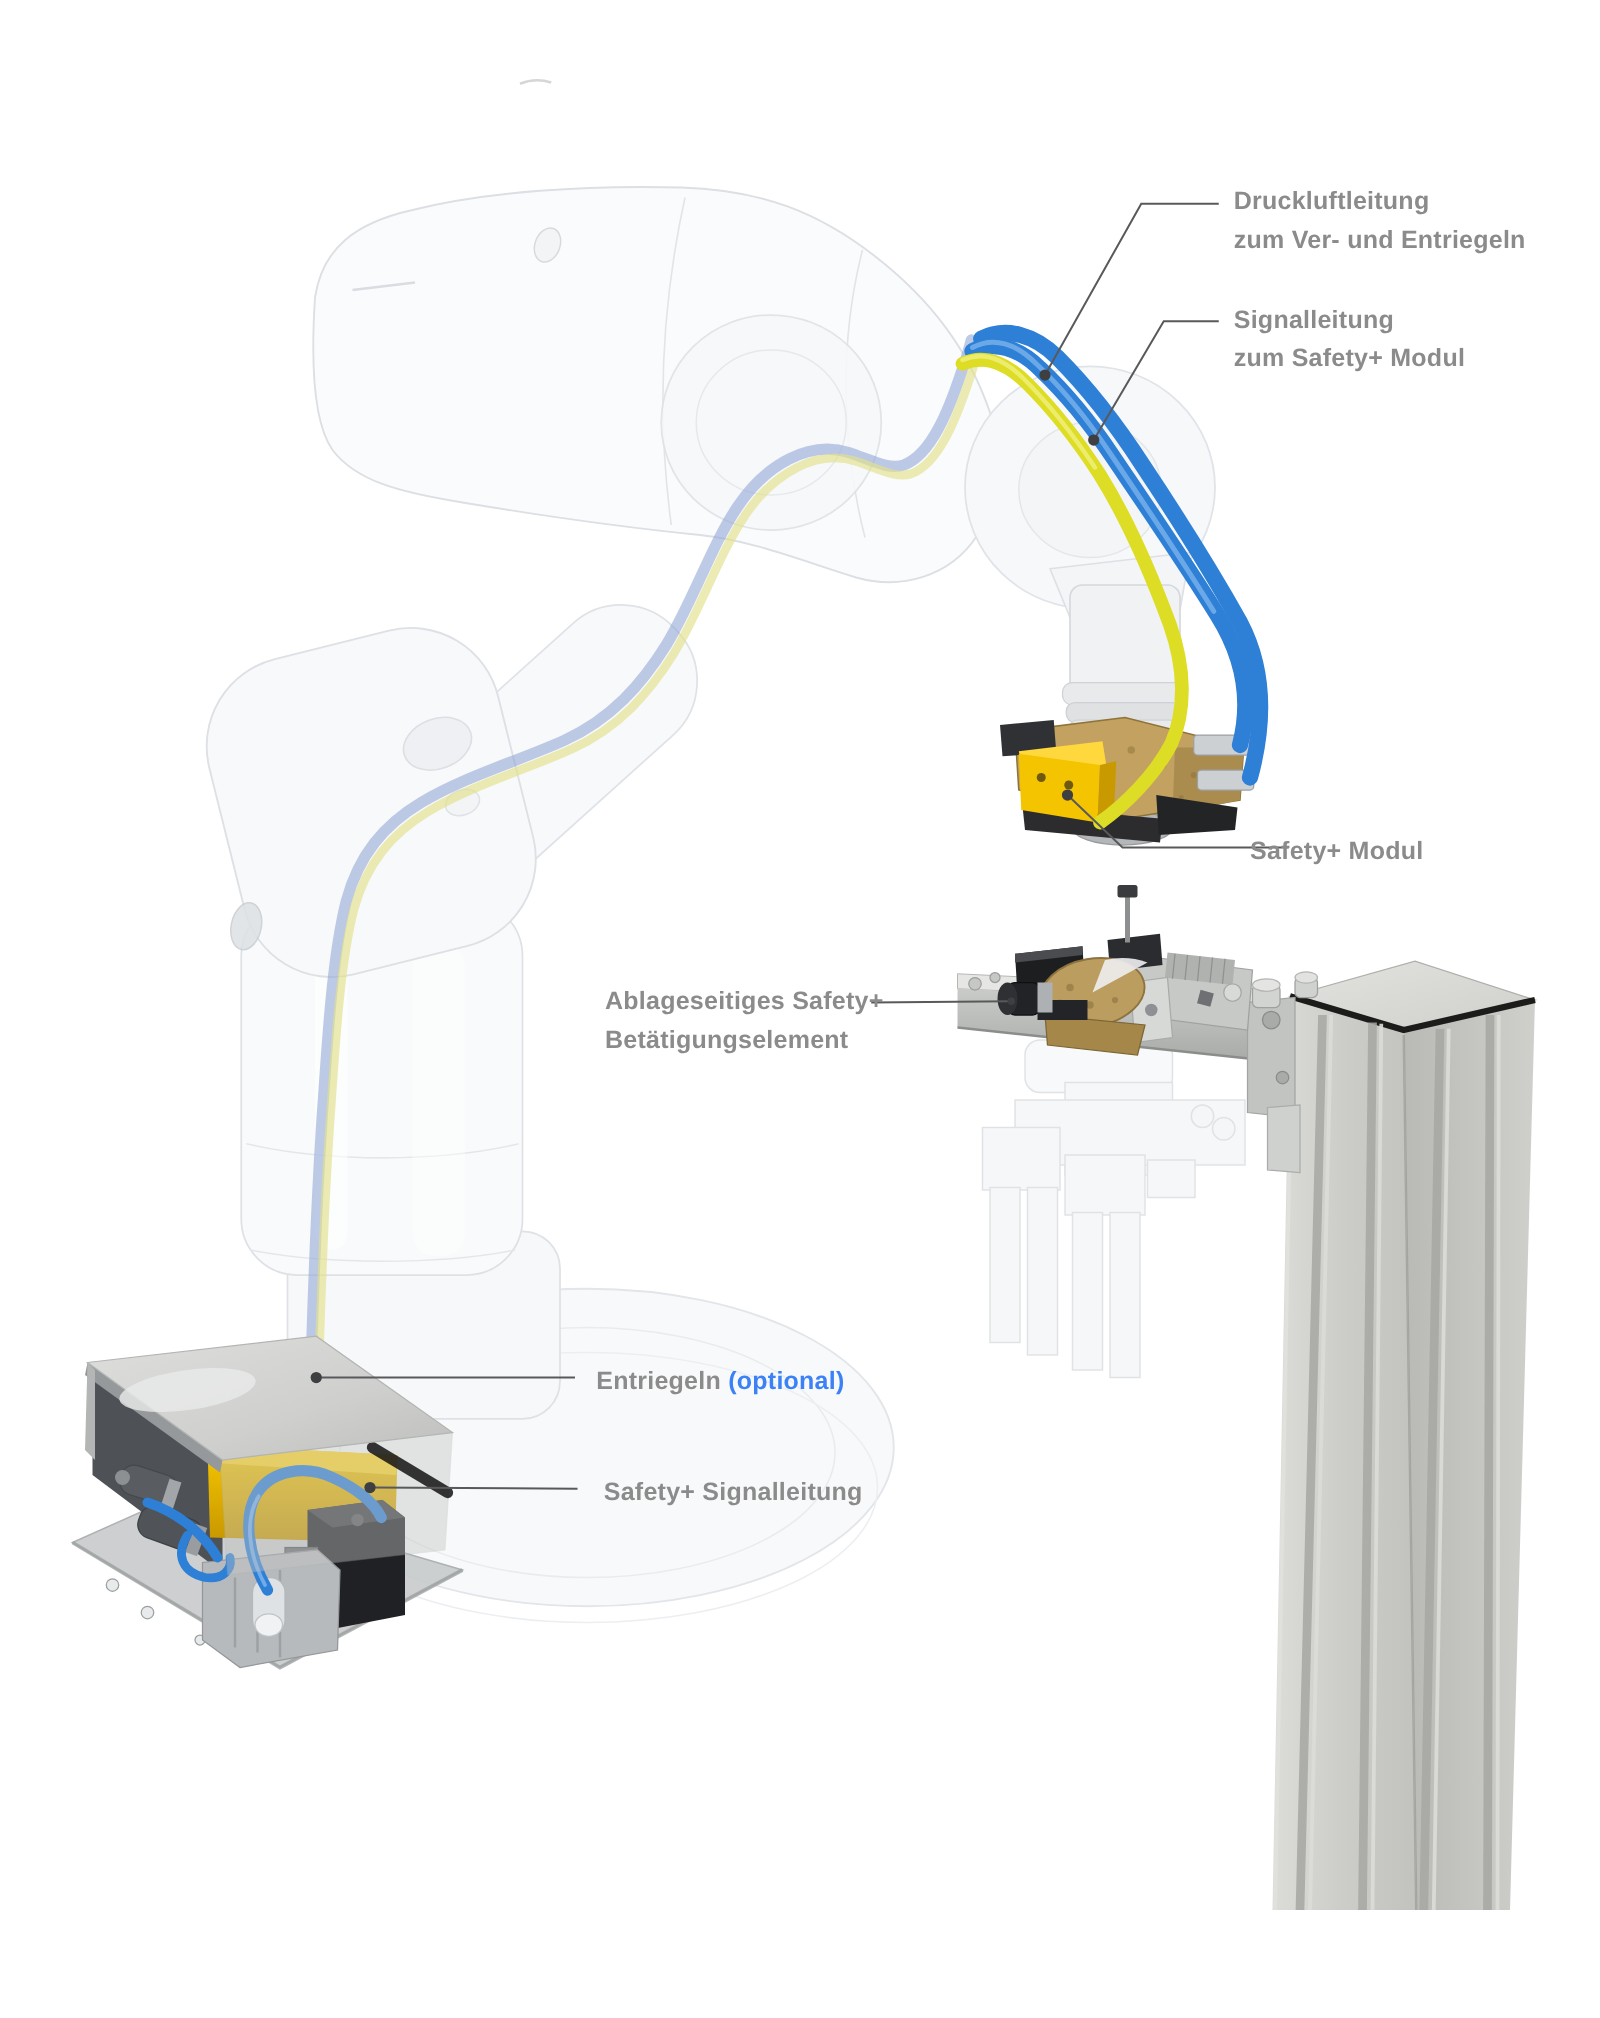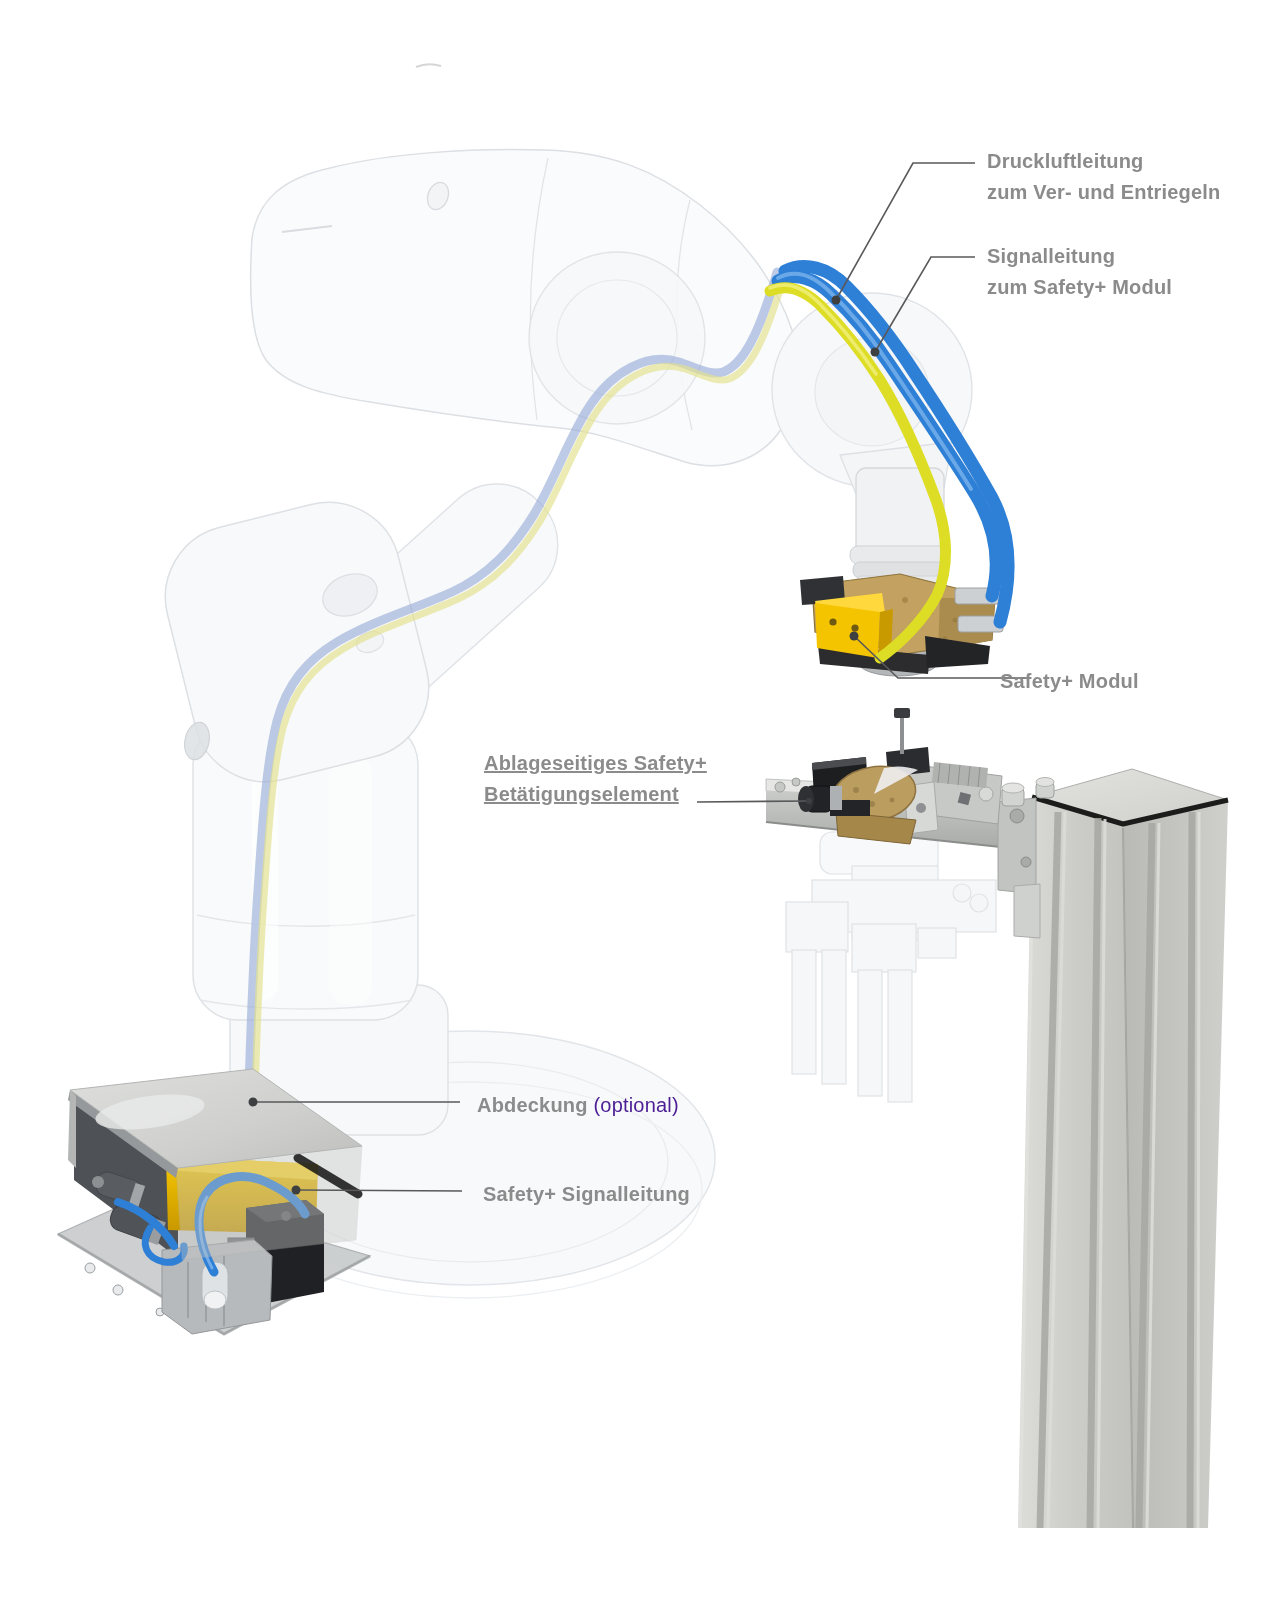--- a/index.html
+++ b/index.html
@@ -1,25 +1,25 @@
 <!DOCTYPE html>
 <html><head>
 <meta charset="utf-8">
 <style>
   html,body{margin:0;padding:0;background:#ffffff;}
   .stage{position:relative;width:1280px;height:1614px;background:#fff;overflow:hidden;
          font-family:"Liberation Sans","DejaVu Sans",sans-serif;}
   .stage svg{position:absolute;left:0;top:0;}
   .lbl{position:absolute;font-size:20px;font-weight:bold;color:#8b8b8b;line-height:31px;
        letter-spacing:.2px;white-space:nowrap;}
-  .lbl .opt{font-weight:normal;color:#4c1d95;}
+  .lbl .opt{font-weight:bold;color:#3b82f6;}
   #lbl-druckluft{left:987px;top:146px;}
   #lbl-signal{left:987px;top:241px;}
   #lbl-modul{left:1000px;top:666px;}
-  #lbl-ablage{left:484px;top:748px;text-decoration:underline;}
+  #lbl-ablage{left:484px;top:786px;}
   #lbl-abdeckung{left:477px;top:1090px;}
   #lbl-ventil{left:483px;top:1179px;}
 </style>
 </head>
 <body>
 
 <div class="stage">
 <svg width="1280" height="1614" viewBox="0 0 1280 1614">
   <defs>
     <linearGradient id="gColTop" x1="0" y1="0" x2="1" y2="1">
@@ -299,18 +299,18 @@
     <div>zum Safety+ Modul</div>
   </div>
   <div class="lbl" id="lbl-modul">
     <div>Safety+ Modul</div>
   </div>
   <div class="lbl" id="lbl-ablage">
     <div>Ablageseitiges Safety+</div>
     <div>Betätigungselement</div>
   </div>
   <div class="lbl" id="lbl-abdeckung">
-    <span>Abdeckung</span><span class="opt"> (optional)</span>
+    <span>Entriegeln</span><span class="opt"> (optional)</span>
   </div>
   <div class="lbl" id="lbl-ventil">
     <div>Safety+ Signalleitung</div>
   </div>
 </div>
 
 </body></html>

